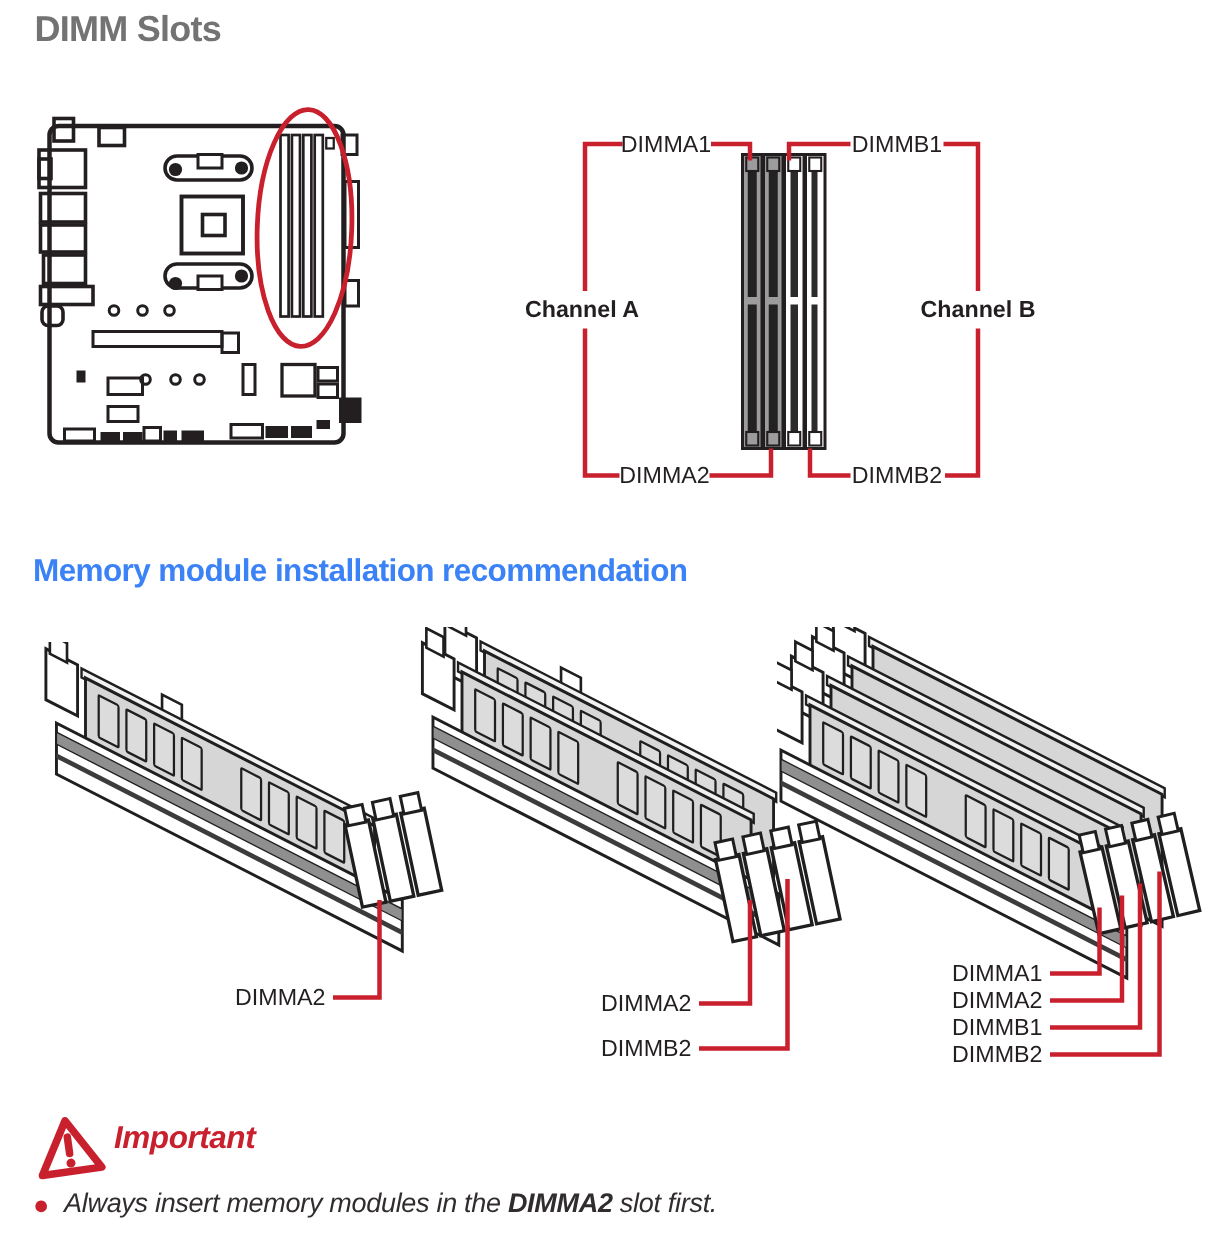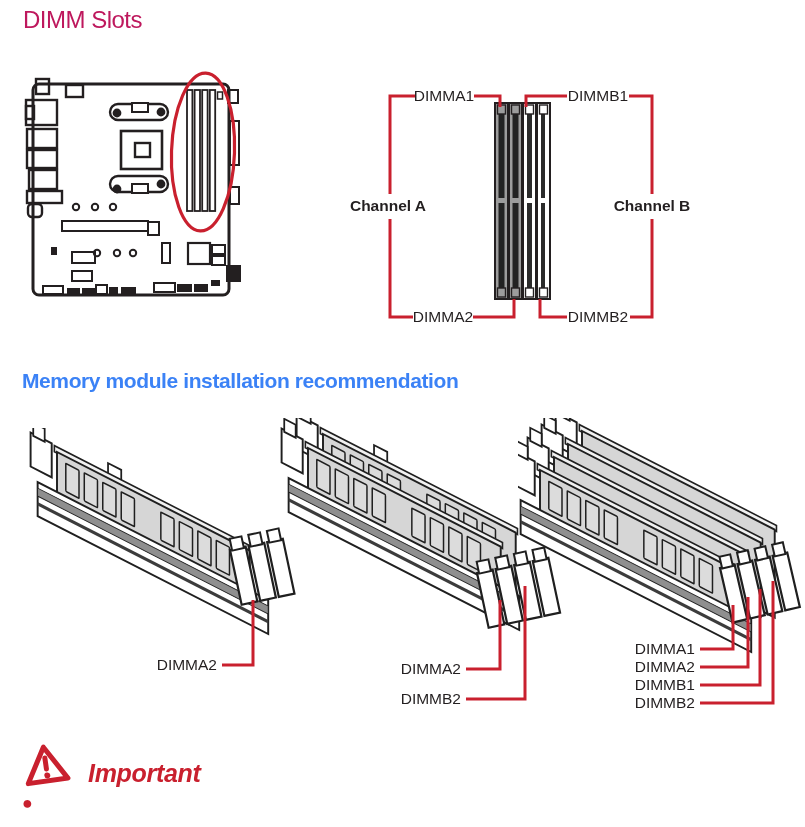--- a/index.html
+++ b/index.html
@@ -6,33 +6,33 @@
   body{
     position:relative;
     width:805px;height:827px;
     font-family:"Liberation Sans", sans-serif;
     color:#231f20;
     overflow:hidden;
   }
   .abs{position:absolute;}
   h1.page-title{
     left:23px;top:6px;margin:0;
-    font-size:24px;font-weight:normal;letter-spacing:-0.5px;color:#be185d;
+    font-size:24px;font-weight:bold;letter-spacing:-0.5px;color:#737373;
   }
   h2.section-title{
     left:22px;top:369px;margin:0;
     font-size:21px;font-weight:bold;letter-spacing:-0.4px;color:#3b82f6;
   }
   svg text{
     font-family:"Liberation Sans", sans-serif;
     fill:#231f20;
   }
   .imp-head{
-    left:76px;top:747px;margin:12px;
-    font-size:25px;font-weight:bold;font-style:italic;
+    left:76px;top:747px;margin:0;
+    font-size:21px;font-weight:bold;font-style:italic;
     color:#c9202e;letter-spacing:-0.3px;
   }
   .bullet-line{
     left:22px;top:792px;width:560px;
     font-size:18px;font-style:italic;color:#312d2e;
     display:flex;align-items:flex-start;letter-spacing:-0.2px;
   }
   .bullet-dot{color:#c9202e;font-style:normal;font-size:18px;margin-right:10px;line-height:1.3;}
   .bullet-bold{font-weight:bold;}
 </style>
@@ -348,13 +348,16 @@
   <g transform="rotate(-8 26 24)">
     <path d="M26 5 L46 39 L6 39 Z" fill="none" stroke="#c9202e" stroke-width="5" stroke-linejoin="round"></path>
     <line x1="26" y1="16" x2="26" y2="27" stroke="#c9202e" stroke-width="5" stroke-linecap="round"></line>
     <circle cx="26" cy="33.5" r="3" fill="#c9202e"></circle>
   </g>
 </svg>
 <div class="abs imp-head">Important</div>
 
 <div class="abs bullet-line">
   <span class="bullet-dot">●</span>
+  <span>
+    <span>Always insert memory modules in the </span><span class="bullet-bold">DIMMA2</span><span> slot first.</span>
+  </span>
 </div>
 
 </body></html>

